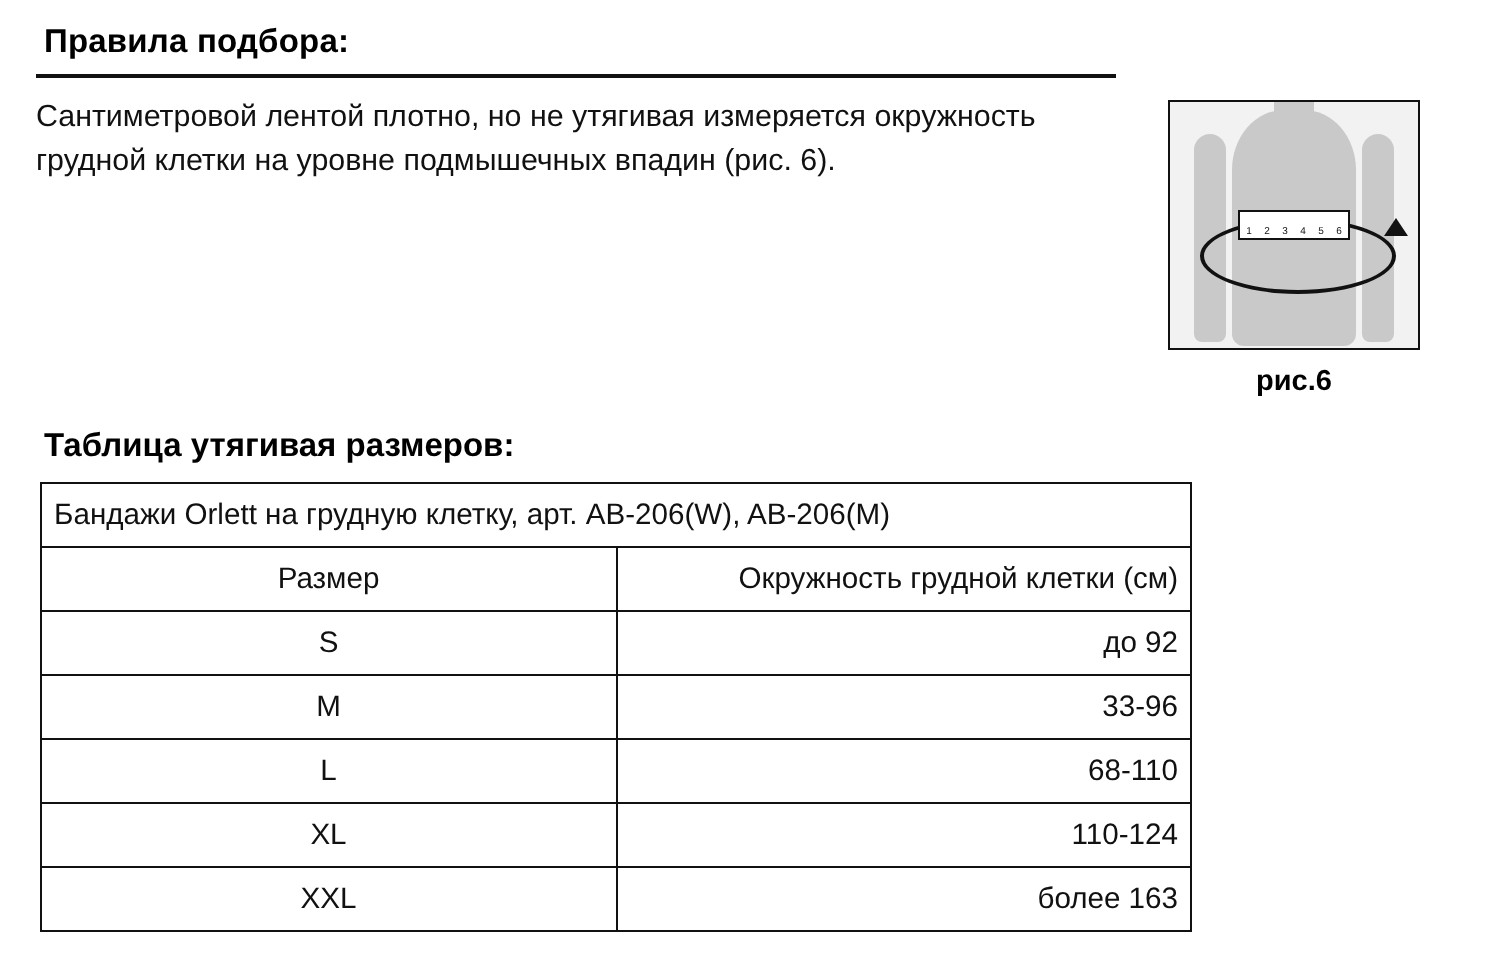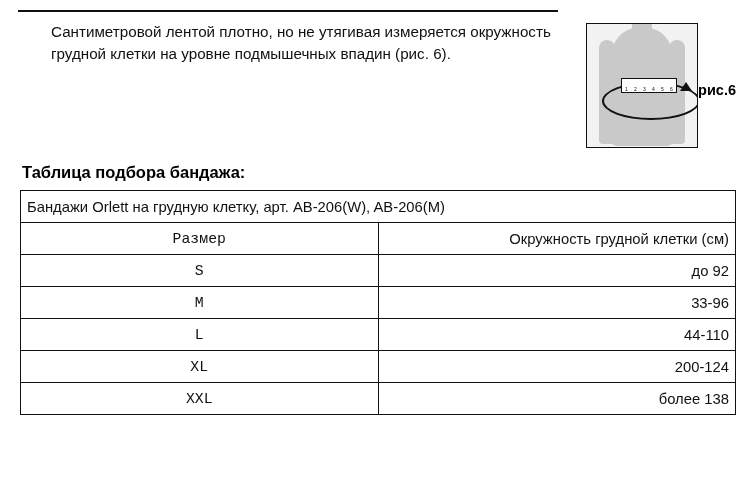--- a/index.html
+++ b/index.html
@@ -36,40 +36,39 @@
     border-top: 2px solid #111;
     margin: 0 0 9px 0;
     width: 540px;
   }
 
   
   .intro-wrap {
     display: flex;
     align-items: flex-start;
     gap: 14px;
-    margin-left: 33px;
   }
   .intro-text {
     width: 540px;
     font-size: 15.2px;
     line-height: 21.5px;
     color: #111;
   }
   .intro-text p {
     margin: 0;
   }
   .intro-text p + p {
     margin-top: 0px;
   }
 
   
   .figure-col {
     width: 150px;
     display: flex;
-    flex-direction: row;
+    flex-direction: column;
     align-items: center;
     margin-top: 2px;
   }
   .figure-box {
     width: 124px;
     height: 123px;
     border: 1px solid #111;
     background: #f2f2f2;
     position: relative;
     overflow: hidden;
@@ -154,49 +153,49 @@
   .table-title {
     font-size: 16.5px;
     font-weight: bold;
     color: #000;
     margin: 15px 0 8px 4px;
   }
 
   
   table.sizes {
     border-collapse: collapse;
-    width: 716px;
+    width: 576px;
     margin-left: 2px;
     table-layout: fixed;
   }
   table.sizes td {
     border: 1px solid #111;
     height: 31px;
     font-size: 14.8px;
     color: #111;
     padding: 0 6px;
   }
   td.header-span {
     text-align: left;
     padding-left: 14px;
   }
   td.col-size {
     width: 124px;
     text-align: center;
-    font-family: Liberation Mono, monospace;
   }
   td.col-val {
     text-align: right;
   }
 </style>
 </head>
 <body>
 
 <div class="page">
 
+  <div class="section-title">Правила подбора:</div>
   <hr class="rule">
 
   <div class="intro-wrap">
     <div class="intro-text">
       <p>Сантиметровой лентой плотно, но не утягивая измеряется окружность  грудной клетки на уровне подмышечных впадин (рис. 6).</p>
     </div>
 
     <div class="figure-col">
       <div class="figure-box">
         <div class="neck"></div>
@@ -213,47 +212,47 @@
             <span>5</span>
             <span>6</span>
           </div>
         </div>
         <div class="arrow"></div>
       </div>
       <div class="fig-caption">рис.6</div>
     </div>
   </div>
 
-  <div class="table-title">Таблица подбора бандажа:</div>
+  <div class="table-title">Таблица утягивая размеров:</div>
 
   <table class="sizes">
     <tbody>
       <tr>
         <td class="header-span" colspan="2">Бандажи Orlett на грудную клетку, арт. AB-206(W), AB-206(M)</td>
       </tr>
       <tr>
         <td class="col-size">Размер</td>
         <td class="col-val">Окружность грудной клетки (см)</td>
       </tr>
       <tr>
         <td class="col-size">S</td>
         <td class="col-val">до 92</td>
       </tr>
       <tr>
         <td class="col-size">M</td>
         <td class="col-val">33-96</td>
       </tr>
       <tr>
         <td class="col-size">L</td>
-        <td class="col-val">44-110</td>
+        <td class="col-val">68-110</td>
       </tr>
       <tr>
         <td class="col-size">XL</td>
-        <td class="col-val">200-124</td>
+        <td class="col-val">110-124</td>
       </tr>
       <tr>
         <td class="col-size">XXL</td>
-        <td class="col-val">более 138</td>
+        <td class="col-val">более 163</td>
       </tr>
     </tbody>
   </table>
 
 </div>
 
 </body></html>

